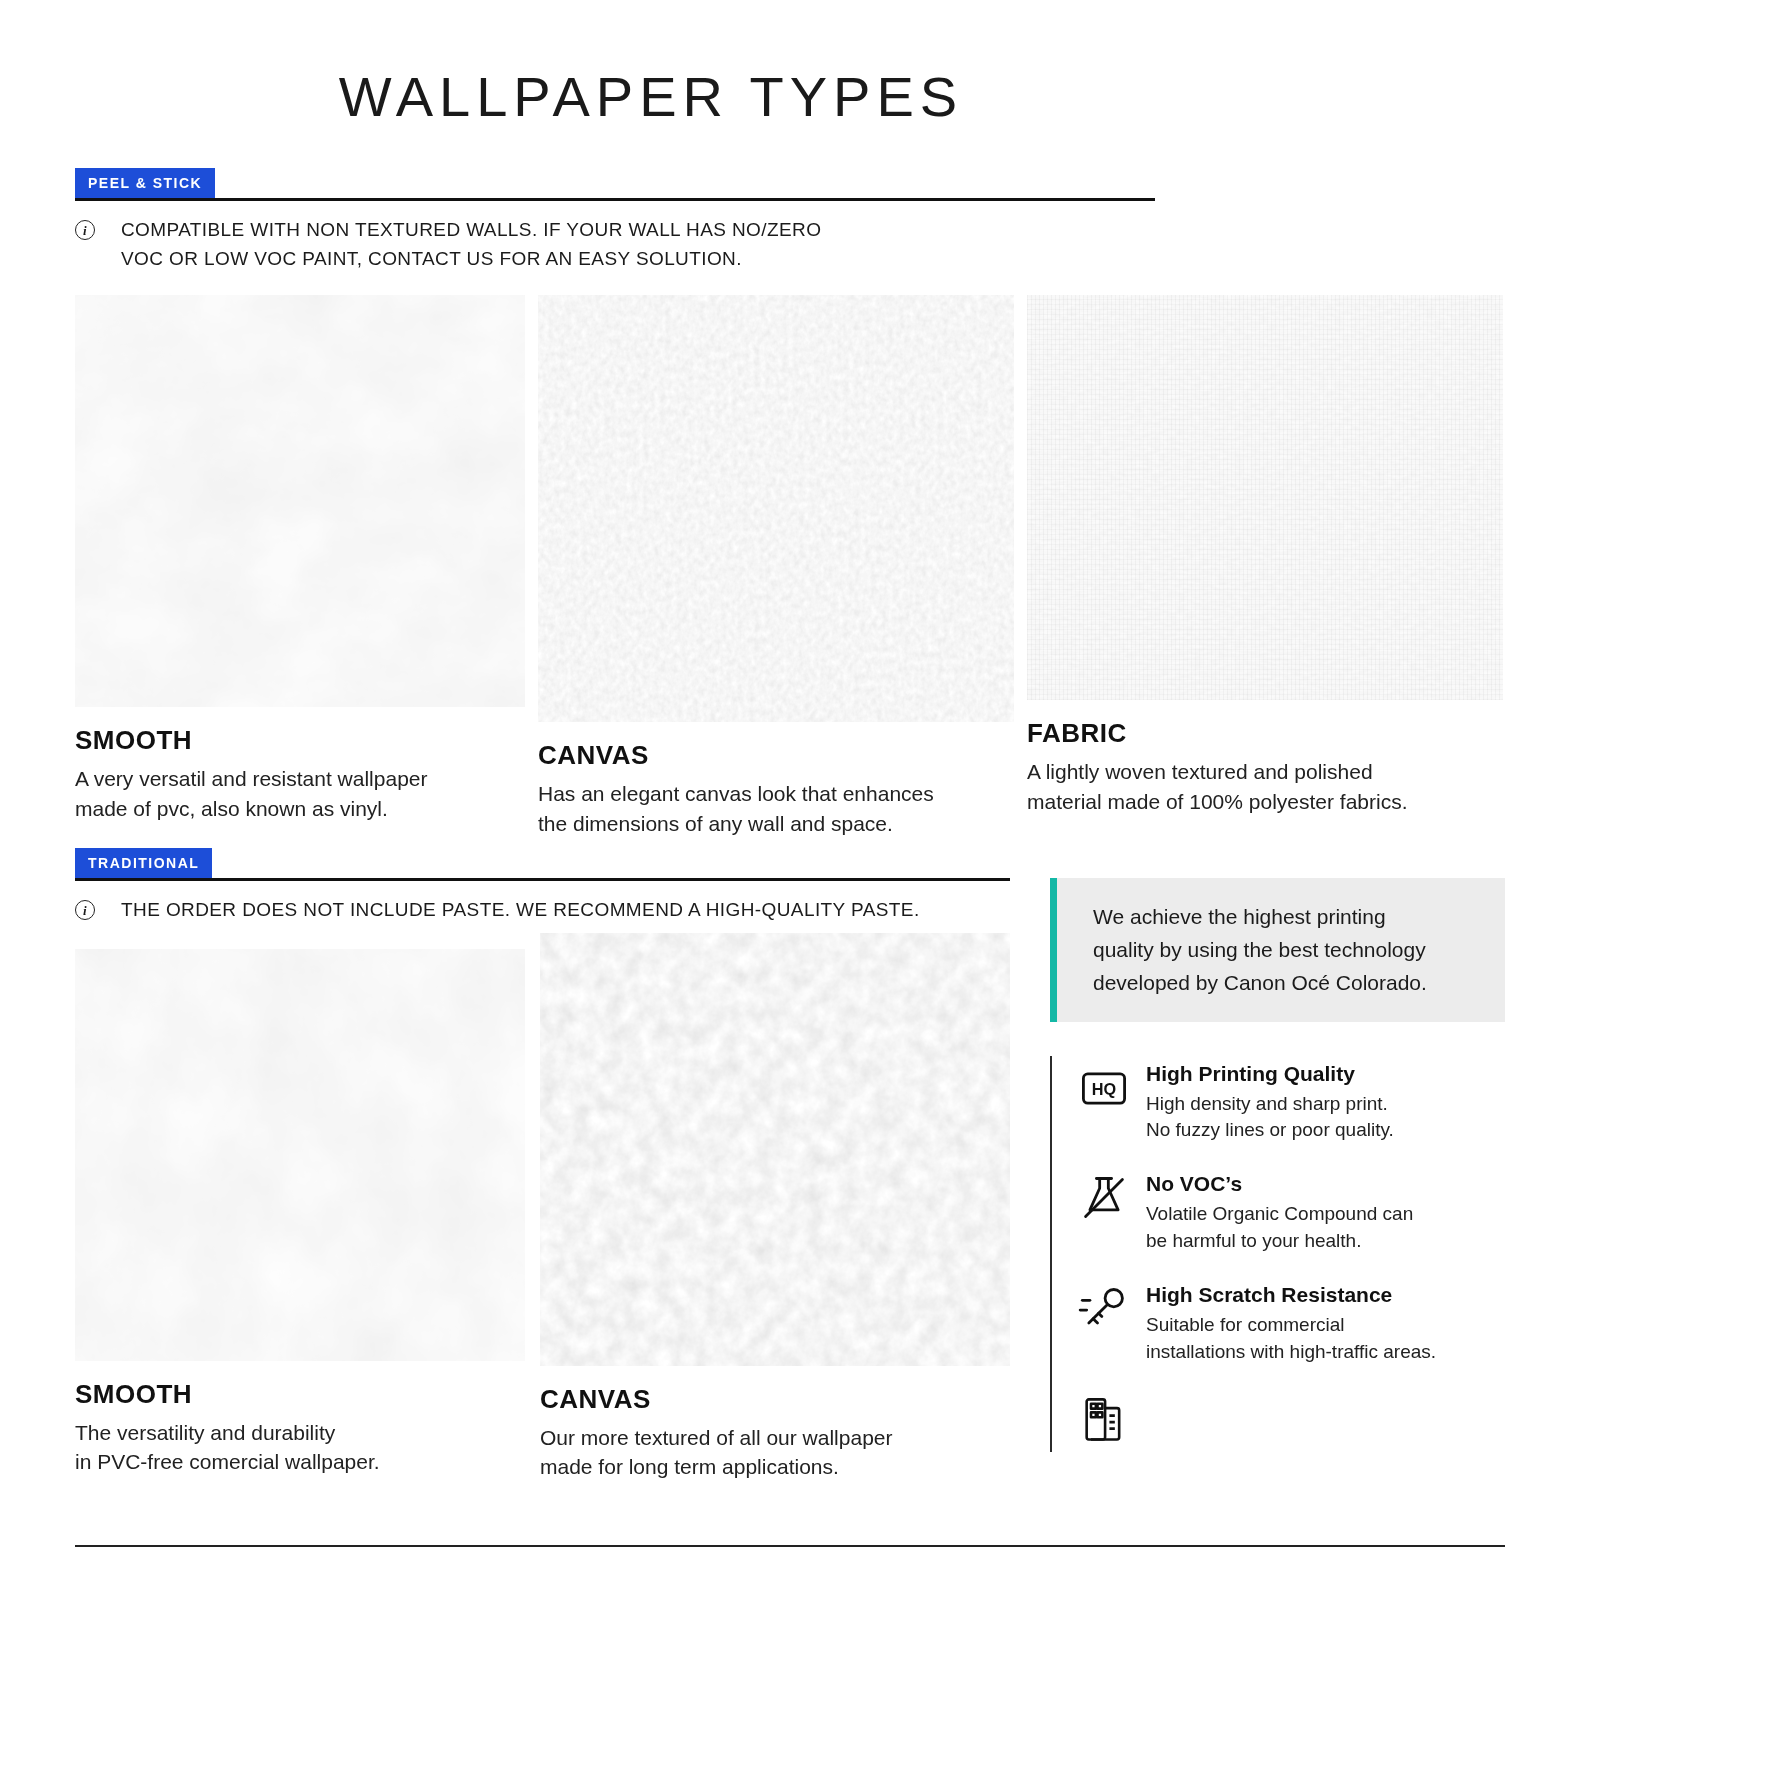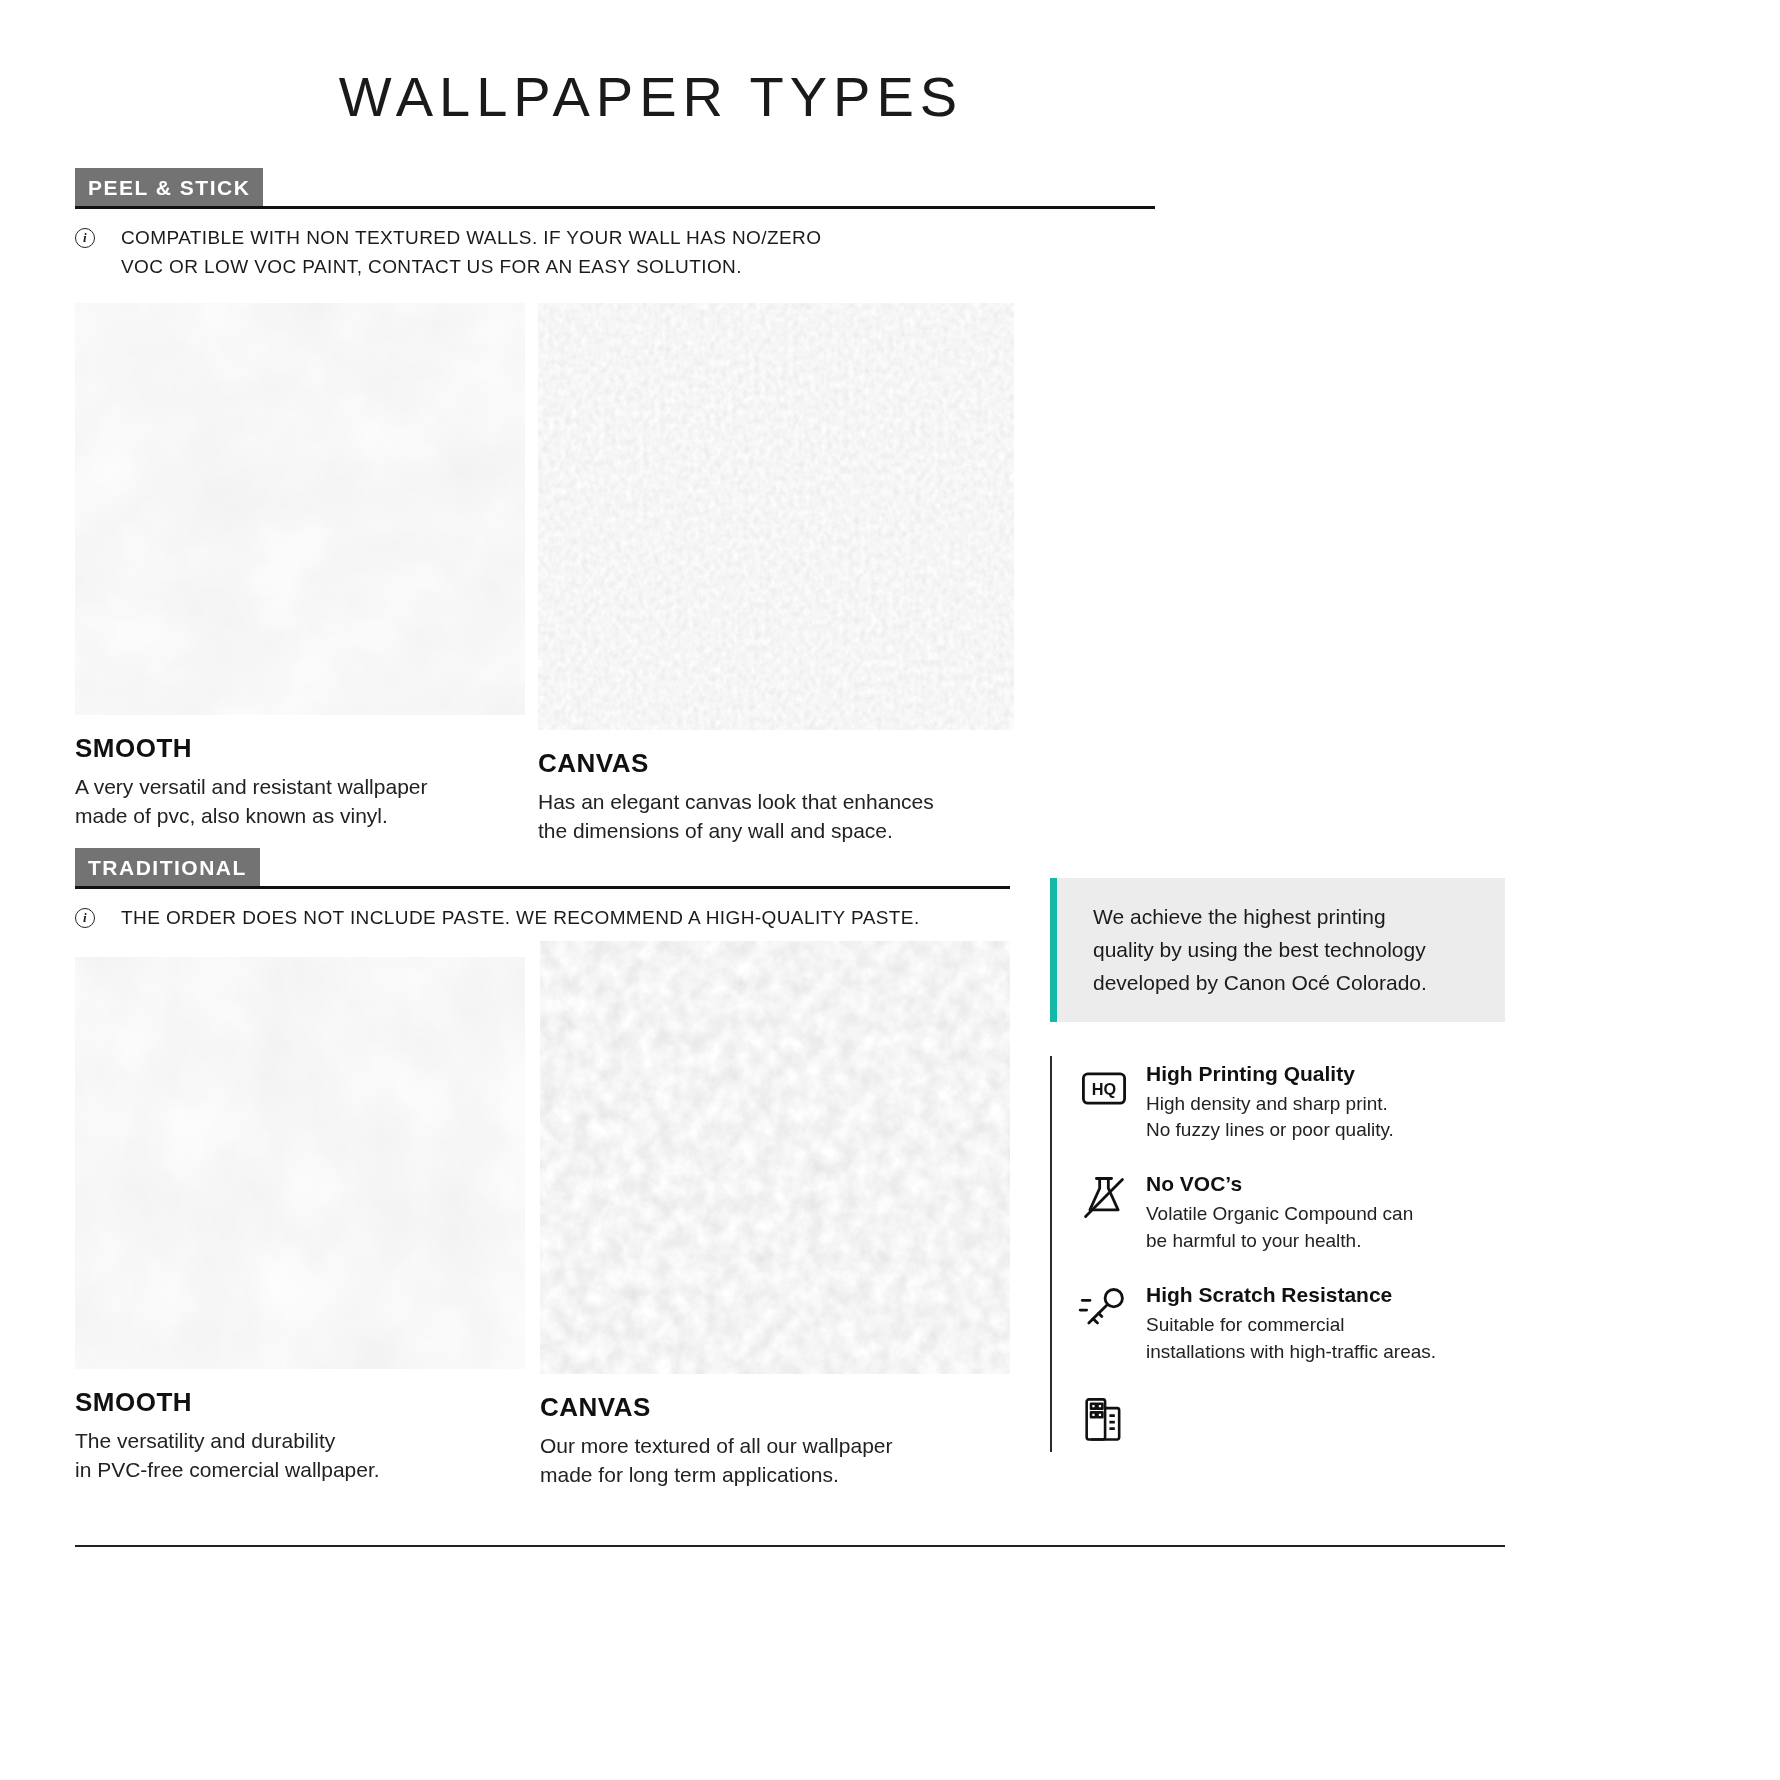--- a/index.html
+++ b/index.html
@@ -17,22 +17,22 @@
   .title {
     position:absolute; top:64px; left:0; width:1302px;
     text-align:center;
     font-size:56px; font-weight:400; letter-spacing:6px;
     color:#1a1a1a;
   }
 
   
   .sec-head { border-bottom:3px solid #111; line-height:0; }
   .sec-label {
-    display:inline-block; background:#737373; color:#fff;
-    font-size:21px; font-weight:bold; letter-spacing:1.5px;
+    display:inline-block; background:#1d4ed8; color:#fff;
+    font-size:14px; font-weight:bold; letter-spacing:1.5px;
     padding:8px 13px 7px; line-height:1.1; vertical-align:bottom;
   }
   .note {
     display:flex; gap:10px; margin-top:15px; align-items:flex-start;
     font-size:19px; letter-spacing:0.4px; line-height:1.5; color:#1b1b1b;
   }
   .info-icon {
     display:inline-flex; width:20px; height:20px; flex:0 0 auto;
     border:1.6px solid #222; border-radius:50%;
     align-items:center; justify-content:center;
@@ -185,20 +185,32 @@
               <rect width="100%" height="100%" filter="url(#texCanvasFine)"></rect>
             </svg>
         </div>
         <figcaption>
           <div class="swatch-name">CANVAS</div>
           <div class="swatch-desc">Has an elegant canvas look that enhances
 the dimensions of any wall and space.</div>
         </figcaption>
       </figure>
 
+      <figure class="card3">
+        <div class="swatch tex-fabric">
+          <svg>
+              <rect width="100%" height="100%" filter="url(#texFabric)"></rect>
+            </svg>
+        </div>
+        <figcaption>
+          <div class="swatch-name">FABRIC</div>
+          <div class="swatch-desc">A lightly woven textured and polished
+material made of 100% polyester fabrics.</div>
+        </figcaption>
+      </figure>
 
     </div>
   </section>
 
   <section class="sec2">
 
     <div class="sec2-left">
       <div class="sec-head">
         <span class="sec-label">TRADITIONAL</span>
       </div>

